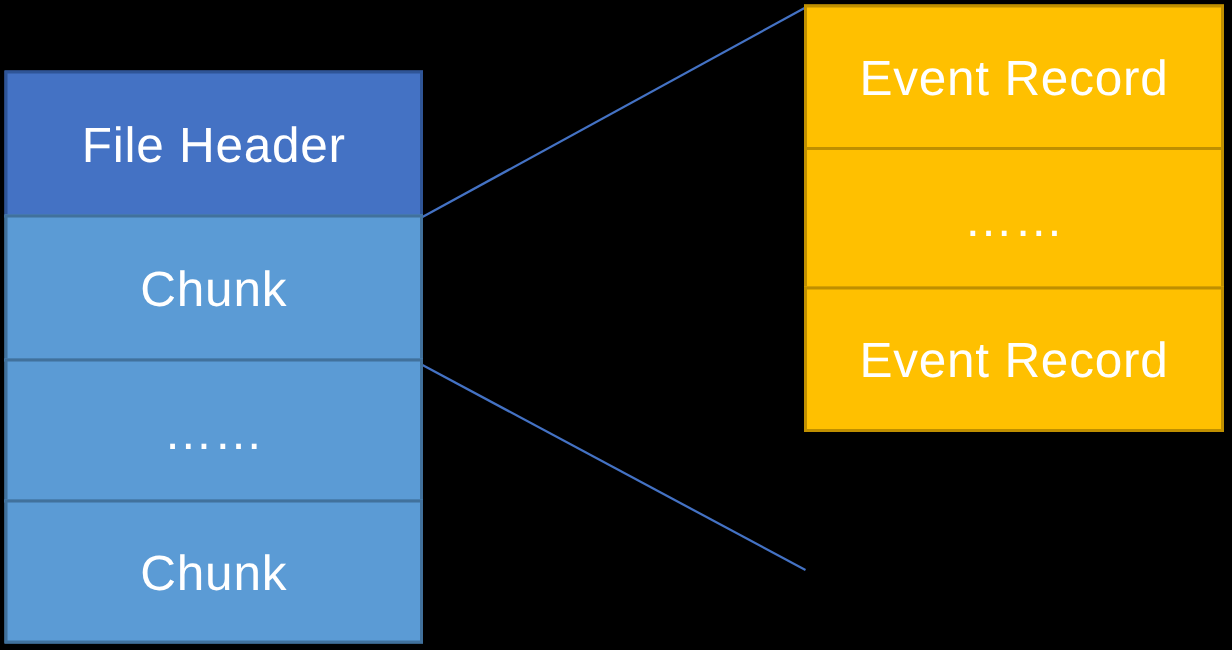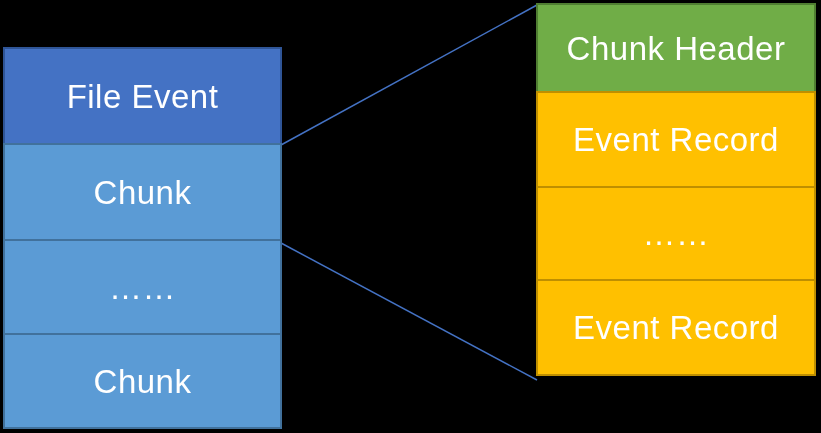--- a/index.html
+++ b/index.html
@@ -71,37 +71,34 @@
 
 <div id="canvas" style="background-color: rgb(0, 0, 0);">
 
   <svg id="connectors" viewBox="0 0 821 433" xmlns="http://www.w3.org/2000/svg">
     <line x1="281" y1="145" x2="537" y2="5" stroke-width="1.5" stroke="#4472C4"></line>
     <line x1="281" y1="243" x2="537" y2="380" stroke-width="1.5" stroke="#4472C4"></line>
   </svg>
 
   <div id="file-box" class="box">
     <div class="section s0" style="background-color: rgb(68, 114, 196); border-color: rgb(47, 85, 151);">
-      <span>File Event</span>
+      <span>File Header</span>
     </div>
     <div class="section s1" style="background-color: rgb(91, 155, 213); border-color: rgb(65, 113, 156);">
       <span>Chunk</span>
     </div>
     <div class="section s2" style="background-color: rgb(91, 155, 213); border-color: rgb(65, 113, 156);">
       <span>……</span>
     </div>
     <div class="section s3" style="background-color: rgb(91, 155, 213); border-color: rgb(65, 113, 156);">
       <span>Chunk</span>
     </div>
   </div>
 
   <div id="chunk-box" class="box">
-    <div class="section s0" style="background-color: rgb(112, 173, 71); border-color: rgb(80, 126, 50);">
-      <span>Chunk Header</span>
-    </div>
     <div class="section s1" style="background-color: rgb(255, 192, 0); border-color: rgb(191, 143, 0);">
       <span>Event Record</span>
     </div>
     <div class="section s2" style="background-color: rgb(255, 192, 0); border-color: rgb(191, 143, 0);">
       <span>……</span>
     </div>
     <div class="section s3" style="background-color: rgb(255, 192, 0); border-color: rgb(191, 143, 0);">
       <span>Event Record</span>
     </div>
   </div>

